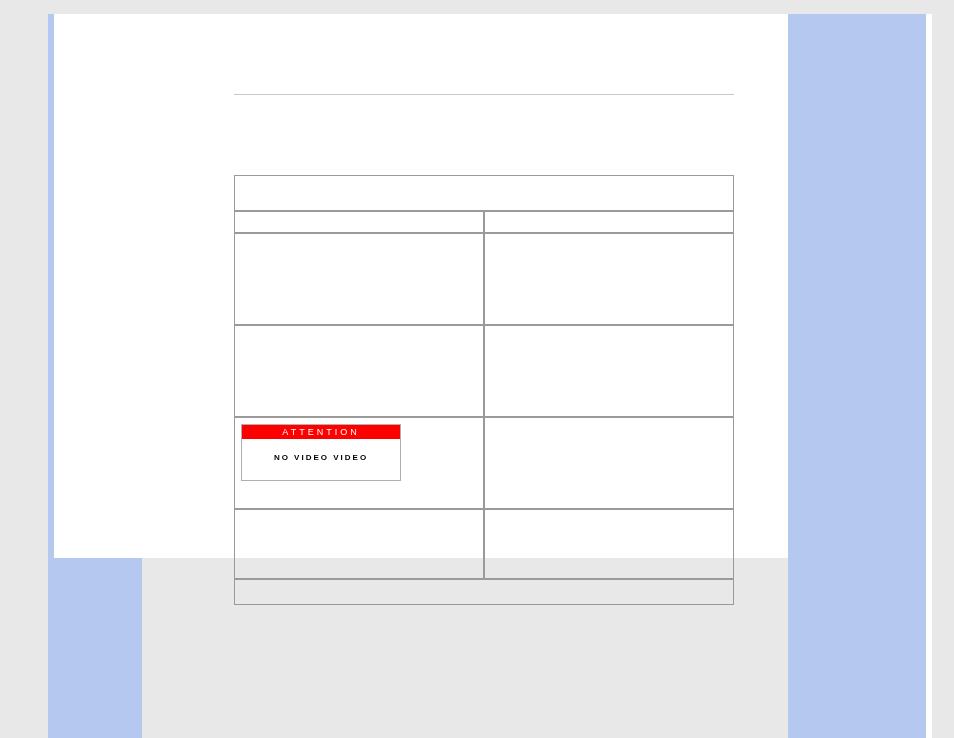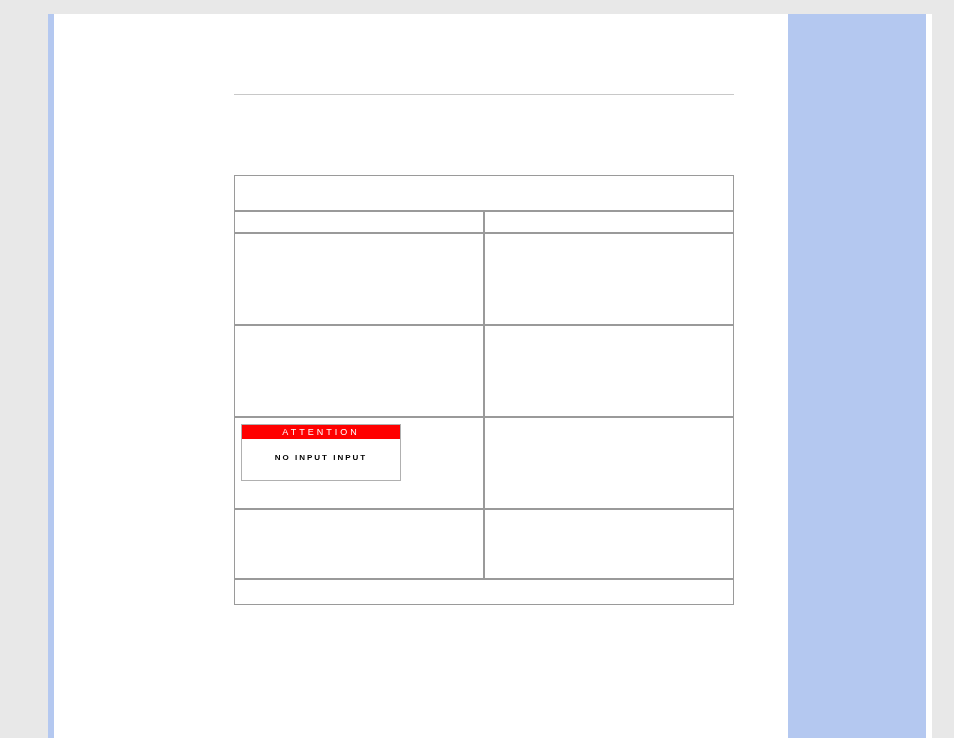--- a/index.html
+++ b/index.html
@@ -34,21 +34,21 @@
     top: 0;
     width: 6px;
     height: 100%;
     background: #ffffff;
   }
   .page {
     position: absolute;
     left: 54px;
     top: 14px;
     width: 878px;
-    height: 724px;
+    height: 544px;
     background: #ffffff;
   }
   .content {
     position: absolute;
     left: 180px;
     top: 80px;
     width: 500px;
   }
   .hr {
     border: none;
@@ -117,21 +117,21 @@
         <td></td>
       </tr>
       <tr class="row-body">
         <td></td>
         <td></td>
       </tr>
       <tr class="row-body">
         <td>
           <div class="osd">
             <div class="osd-title">ATTENTION</div>
-            <div class="osd-body">NO INPUT INPUT</div>
+            <div class="osd-body">NO VIDEO VIDEO</div>
           </div>
         </td>
         <td></td>
       </tr>
       <tr class="row-body" style="height:70px">
         <td style="height:70px"></td>
         <td style="height:70px"></td>
       </tr>
       <tr class="row-footer">
         <td colspan="2"></td>

